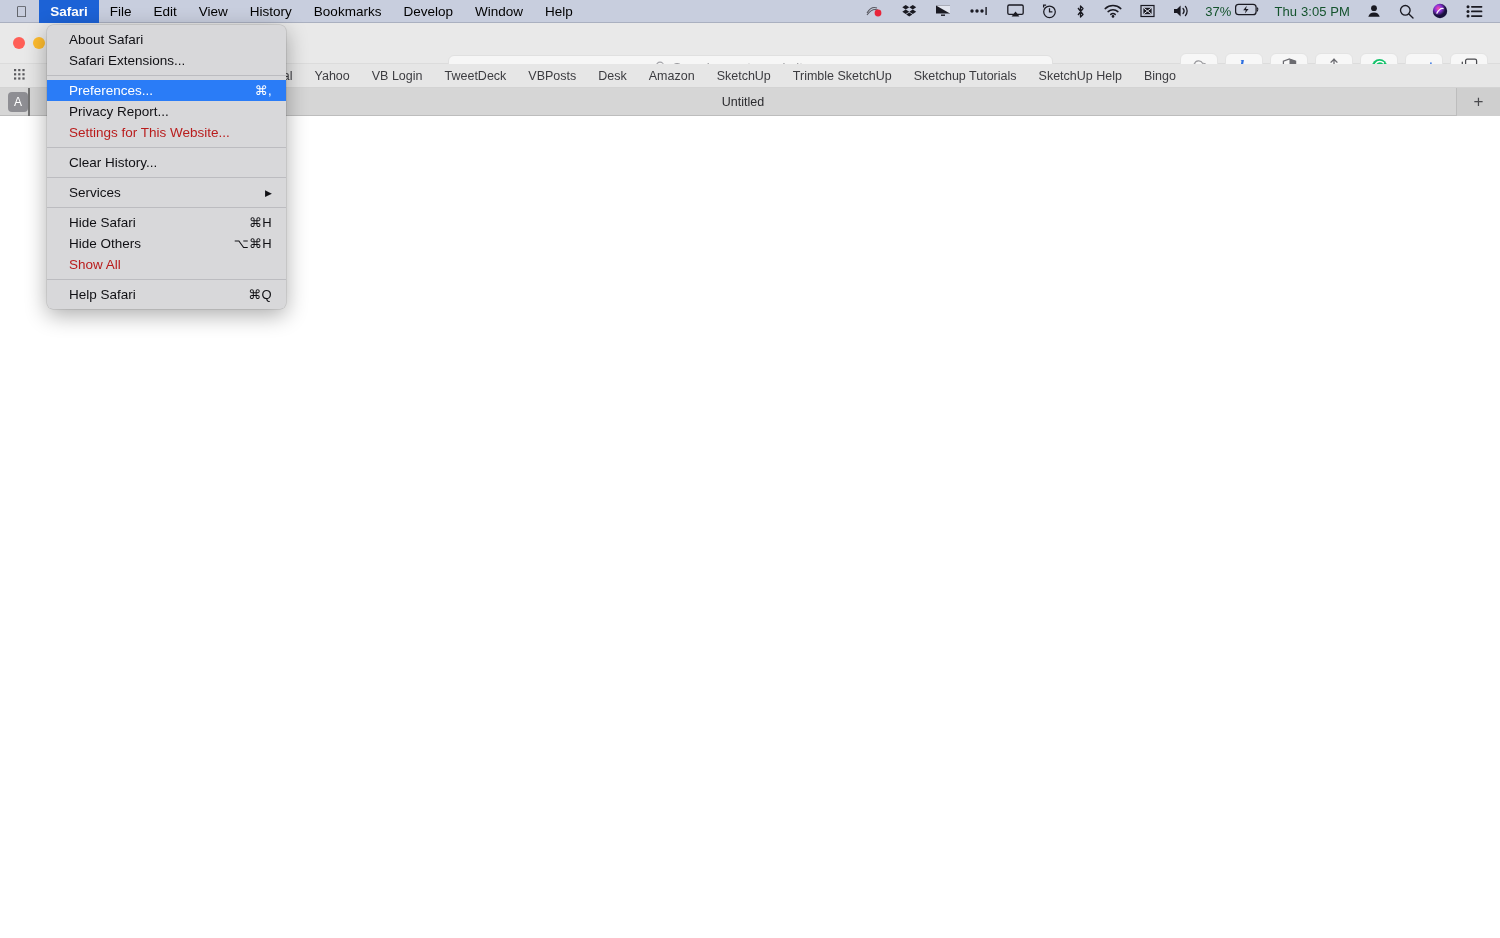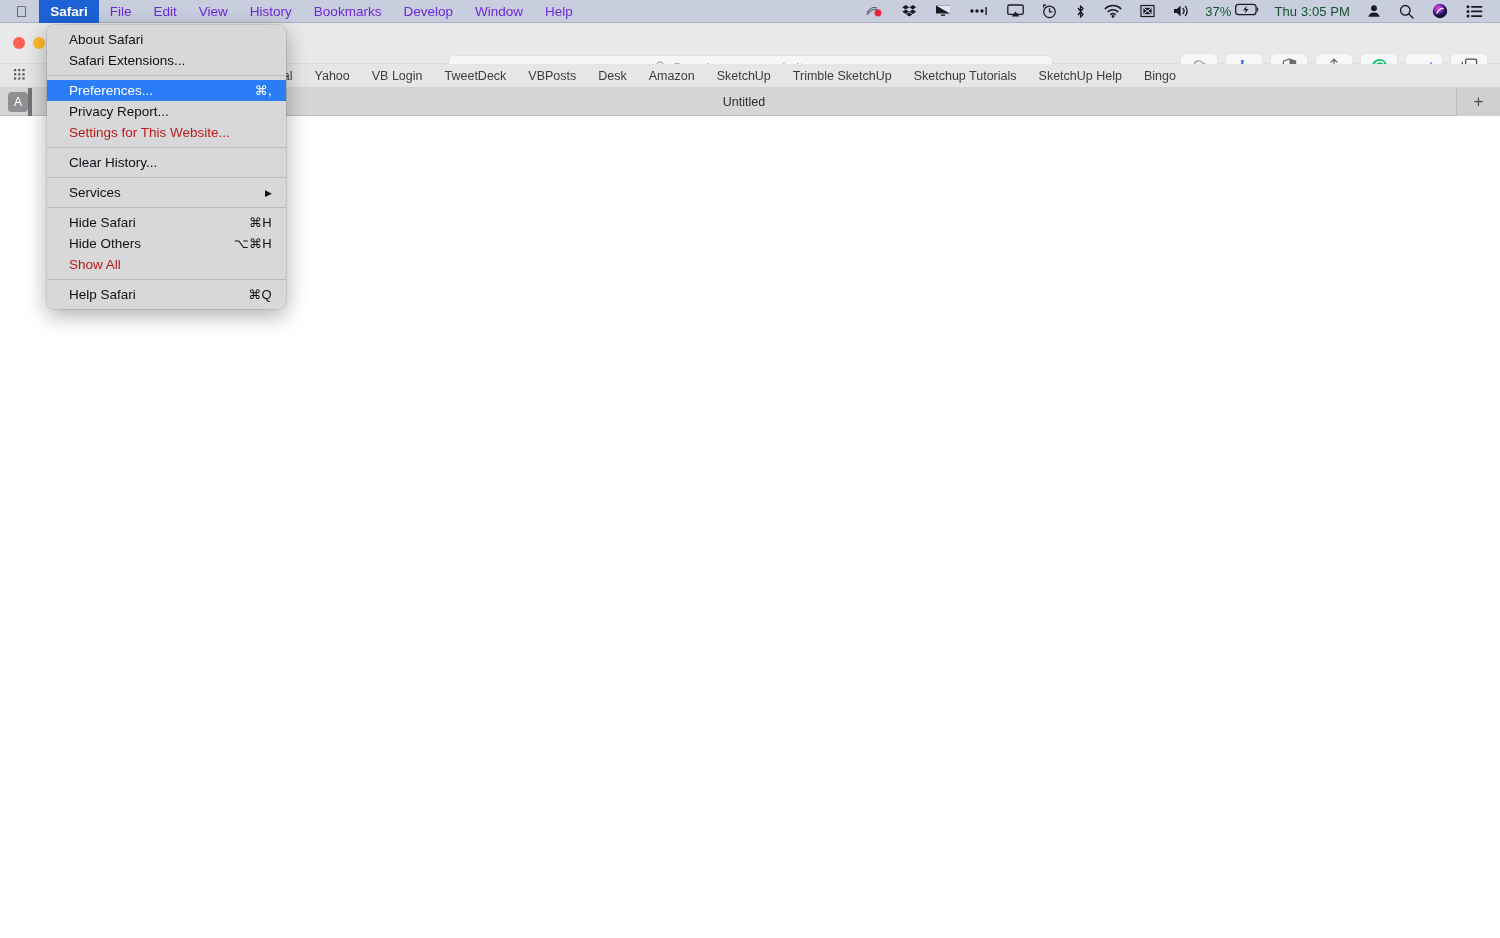--- a/index.html
+++ b/index.html
@@ -19,21 +19,21 @@
     border-bottom:1px solid #aab0c0;
     z-index:60;
   }
   .mb-left{ display:flex; align-items:center; height:23px; }
   .mb-right{ margin-left:auto; display:flex; align-items:center; height:23px; padding-right:8px; gap:0px;}
   .apple-logo{
     padding:0 12px 0 16px; font-size:15px; line-height:23px; color:#111;
   }
   .mb-item{
     padding:0 11px; height:23px; line-height:23px;
-    font-size:13.5px; color:#6d28d9; white-space:nowrap;
+    font-size:13.5px; color:#000000; white-space:nowrap;
   }
   .mb-item.bold{ font-weight:bold; }
   .mb-item.active{ background:#1c62d6; color:#fff; font-weight:bold; }
 
   .mb-icon{
     height:23px; display:flex; align-items:center; justify-content:center;
     padding:0 9px; color:#1b1b20;
   }
   .mb-icon svg{ display:block; }
   .mb-text{
@@ -99,21 +99,21 @@
     display:flex; align-items:center;
   }
   .fav-tile{
     width:20px; height:20px; margin-left:8px; border-radius:4px;
     background:#8e8e93; color:#fff; font-size:12px;
     display:flex; align-items:center; justify-content:center;
   }
   .tab{
     flex:1; height:28px; display:flex; align-items:center; justify-content:center;
     font-size:12.5px; color:#2b2b2e;
-    border-left:4px solid #737373;
+    border-left:2px solid #737373;
   }
   .newtab{
     width:44px; height:28px; display:flex; align-items:center; justify-content:center;
     border-left:1px solid #bdbdbd; color:#4a4a4e; font-size:17px; font-weight:300;
     background:#cfcfcf;
   }
 
   
   #page{ width:100%; height:822px; background:#ffffff; }
 

